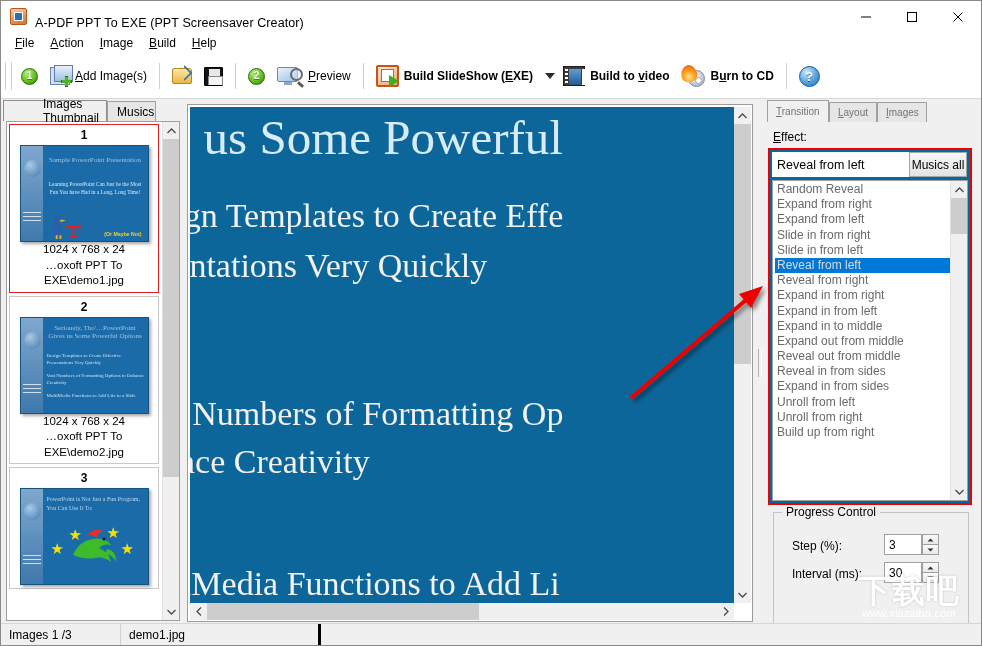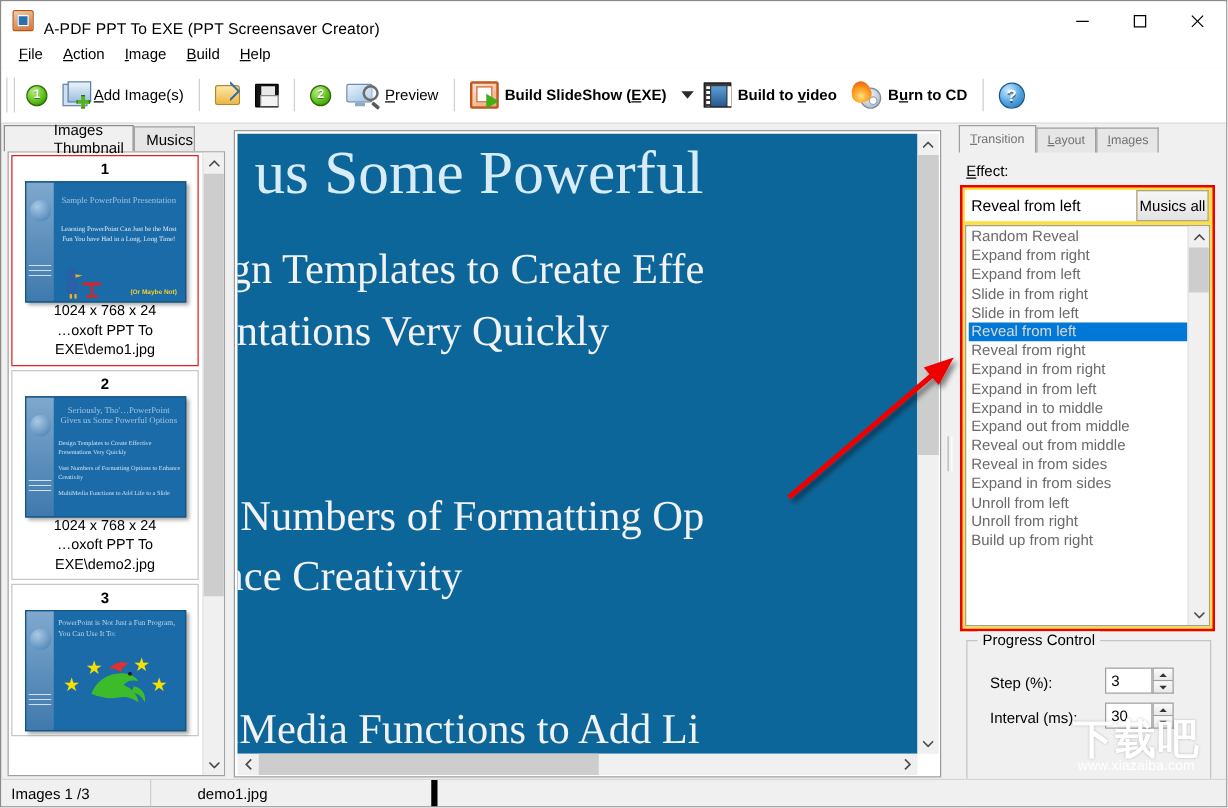--- a/index.html
+++ b/index.html
@@ -339,21 +339,21 @@
     display: flex; align-items: center; background: #e6e6e6;
     border: 1px solid #a0a0a0; border-bottom: none; color: #737373;
   }
   .rtab.active { background: #f0f0f0; top: 0; height: 22px; z-index: 3; }
   .rtab u { text-decoration: underline; }
   .effect-label { position: absolute; left: 10px; top: 30px; font-size: 12px; color: #000; }
   .effect-label u { text-decoration: underline; }
 
   .redbox {
     position: absolute; left: 5px; top: 48px; width: 204px; height: 357px;
-    border: 2px solid #ee0000; background: #fde047;
+    border: 2px solid #ee0000; background: #0369a1;
   }
   .effect-value {
     position: absolute; left: 2px; top: 2px; width: 137px; height: 25px;
     background: #ffffff; display: flex; align-items: center; padding-left: 5px;
     font-size: 12.5px; color: #000;
   }
   .apply-all {
     position: absolute; right: 3px; top: 2px; width: 58px; height: 25px;
     background: linear-gradient(#f6f6f6,#e3e3e3); border: 1px solid #a5a5a5;
     display: flex; align-items: center; justify-content: center; font-size: 12px; color: #000;
@@ -404,21 +404,21 @@
   
   .annot-arrow { position: absolute; left: 600px; top: 265px; width: 190px; height: 150px; pointer-events: none; }
 
   
   .statusbar {
     position: absolute; left: 0; bottom: 0; width: 980px; height: 22px;
     background: #f0f0f0; border-top: 1px solid #d6d6d6; display: flex; align-items: center;
   }
   .sb-cell { height: 22px; display: flex; align-items: center; padding-left: 8px; font-size: 12px; color: #000; }
   .sb-cell.c1 { width: 120px; border-right: 1px solid #d0d0d0; }
-  .sb-cell.c2 { width: 200px; border-right: 5px solid #000000; margin-left: 29px; }
+  .sb-cell.c2 { width: 200px; border-right: 3px solid #000000; }
   .sb-cell.c3 { flex: 1; }
 
   
   .watermark {
     position: absolute; right: 4px; bottom: 24px; width: 136px; height: 46px;
     pointer-events: none; user-select: none;
   }
   .wm-cn {
     font-size: 33px; font-weight: bold; color: #ffffff; line-height: 32px;
     letter-spacing: 1px; text-align: center;

